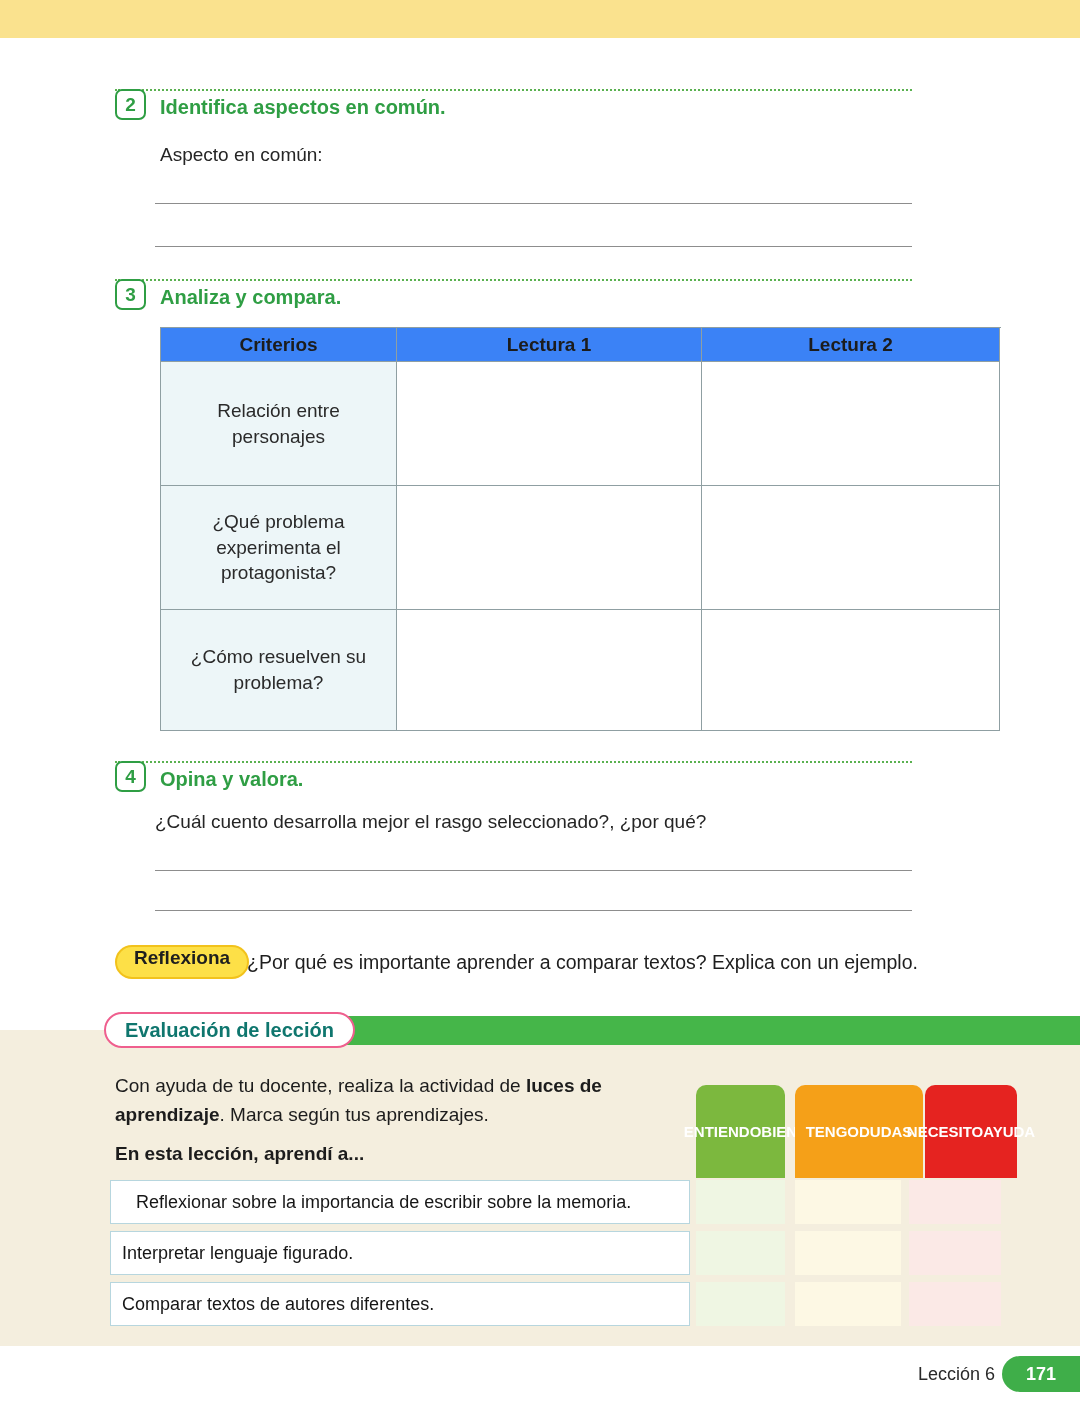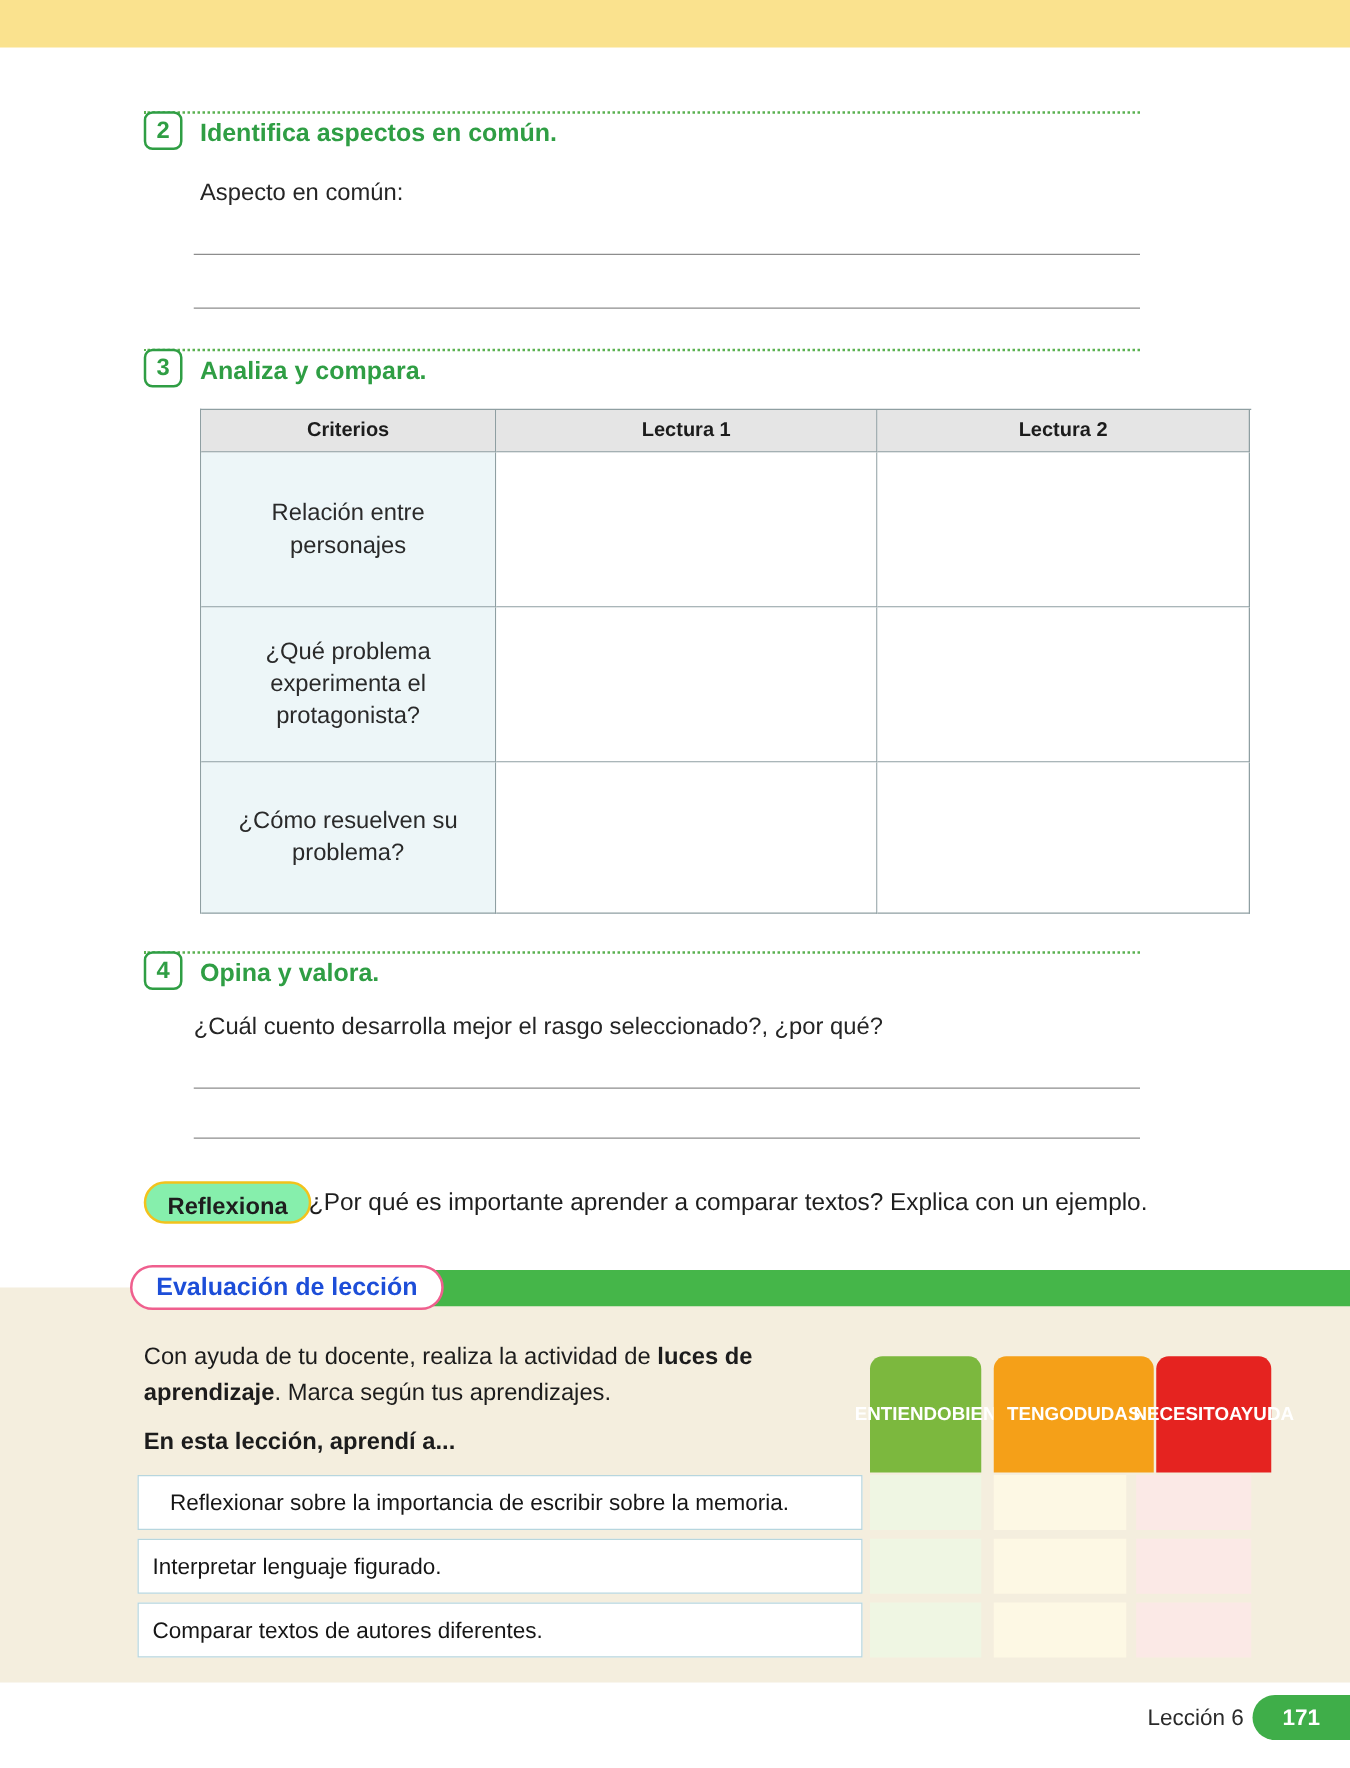--- a/index.html
+++ b/index.html
@@ -15,35 +15,35 @@
             font-size:19px; display:flex; align-items:center; justify-content:center; }
   .stitle { position:absolute; left:160px; color:#2f9e44; font-weight:bold; font-size:20px; }
   .bodytext { position:absolute; font-size:19px; color:#252525; }
   .wline { position:absolute; left:155px; width:757px; border-bottom:1.5px solid #8d8d8d; }
 
   .ctable { position:absolute; left:160px; top:327px; width:841px; display:grid;
             grid-template-columns:236px 305px 298px; grid-template-rows:34px 124px 124px 121px;
             border-top:1px solid #8f9fa2; border-left:1px solid #8f9fa2; }
   .ctable > div { border-right:1px solid #8f9fa2; border-bottom:1px solid #8f9fa2;
                   display:flex; align-items:center; justify-content:center; text-align:center; }
-  .thead { background:#e5e5e5; font-weight:bold; font-size:16px; color:#1c1c1c; }
+  .thead { background:#3b82f6; font-weight:bold; font-size:19px; color:#1c1c1c; }
   .tcrit { background:#edf6f8; font-size:19px; color:#2a2a2a; padding:0 28px; line-height:1.35; }
   .tcell { background:#ffffff; }
 
   .reflex-pill { position:absolute; left:115px; top:945px; height:34px; padding:0 17px;
-                 border:2.5px solid #f2c21c; border-radius:18px; background:#86efac; display:flex;
-                 align-items:flex-end; font-weight:bold; font-size:19px; color:#1e1e1e; }
+                 border:2.5px solid #f2c21c; border-radius:18px; background:#fde047; display:flex;
+                 align-items:flex-start; font-weight:bold; font-size:19px; color:#1e1e1e; }
   .reflex-q { position:absolute; left:247px; top:951px; font-size:19.5px; color:#1e1e1e; }
 
   .beige { position:absolute; left:0; top:1030px; width:1080px; height:316px; background:#f4eede; }
   .eval-band { position:absolute; left:107px; top:1016px; width:973px; height:29px;
                background:#45b649; border-radius:15px 0 0 15px; }
   .eval-pill { position:absolute; left:104px; top:1012px; height:36px; padding:0 19px;
                background:#fff; border:2.5px solid #ef5f8e; border-radius:19px; display:flex;
-               align-items:center; font-weight:bold; font-size:20px; color:#1d4ed8; }
+               align-items:center; font-weight:bold; font-size:20px; color:#0f766e; }
   .eval-intro { position:absolute; left:115px; top:1072px; width:575px; font-size:19px;
                 line-height:1.5; color:#1c1c1c; }
   .eval-sub { position:absolute; left:115px; top:1143px; font-size:19px; font-weight:bold; color:#1c1c1c; }
 
   .colhead { position:absolute; top:1085px; height:93px; border-radius:10px 10px 0 0; color:#fff;
              font-weight:bold; font-size:15px; display:flex; flex-direction:row;
              align-items:center; justify-content:center; text-align:center; line-height:1.4; }
   .ch-green { left:696px; width:89px; background:#7cb83e; }
   .ch-orange { left:795px; width:128px; background:#f5a018; }
   .ch-red { left:909px; width:92px; background:#e52320;margin-left:16px; }

